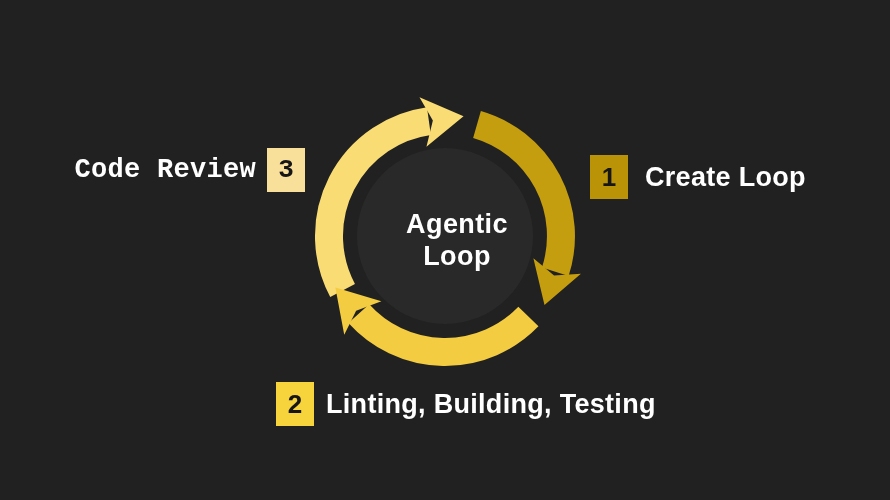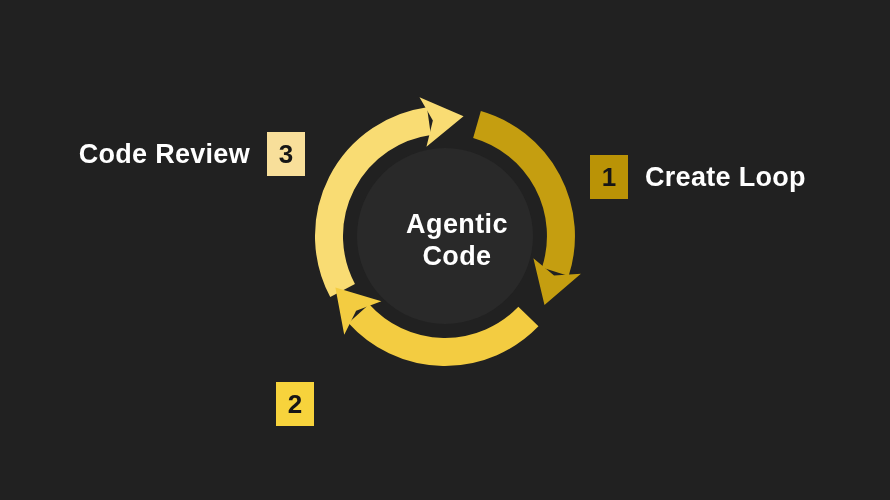--- a/index.html
+++ b/index.html
@@ -24,21 +24,21 @@
     line-height: 32px;
     letter-spacing: 0.4px;
   }
   .step {
     position: absolute;
     display: flex;
     align-items: center;
   }
   .step-1 { left: 590px; top: 155px; gap: 17px; }
   .step-2 { left: 276px; top: 382px; gap: 12px; }
-  .step-3 { right: 585px; top: 132px; gap: 17px; }
+  .step-3 { right: 585px; top: 148px; gap: 11px; font-family: Liberation Mono, monospace; }
   .badge {
     width: 38px;
     height: 44px;
     flex: 0 0 38px;
     display: flex;
     align-items: center;
     justify-content: center;
     color: #161616;
     font-size: 26px;
     font-weight: bold;
@@ -64,30 +64,31 @@
     <path d="M 342.6 290.5 A 116 116 0 0 1 428.9 121.1" fill="none" stroke="#F9DC73" stroke-width="28"></path>
     <path d="M 528.4 316.6 A 116 116 0 0 1 358.8 313.6" fill="none" stroke="#F3CC41" stroke-width="28"></path>
 
     <path d="M -6 -25 L 35 0 L -6 25 L 4 0 Z" transform="translate(428.9,121.1) rotate(-8)" fill="#F9DC73"></path>
     <path d="M -6 -25 L 35 0 L -6 25 L 4 0 Z" transform="translate(555.3,271.8) rotate(108)" fill="#C59E10"></path>
     <path d="M -6 -25 L 35 0 L -6 25 L 4 0 Z" transform="translate(358.8,313.6) rotate(228)" fill="#F3CC41"></path>
   </svg>
 
   <div class="center-label">
     <div>Agentic</div>
-    <div>Code</div>
+    <div>Loop</div>
   </div>
 
   <div class="step step-1">
     <div class="badge" style="background-color: rgb(186, 147, 6);">1</div>
     <div class="step-label">Create Loop</div>
   </div>
 
   <div class="step step-2">
     <div class="badge" style="background-color: rgb(247, 211, 60);">2</div>
+    <div class="step-label">Linting, Building, Testing</div>
   </div>
 
   <div class="step step-3">
     <div class="step-label">Code Review</div>
     <div class="badge" style="background-color: rgb(248, 223, 154);">3</div>
   </div>
 
 </div>
 
 </body></html>

